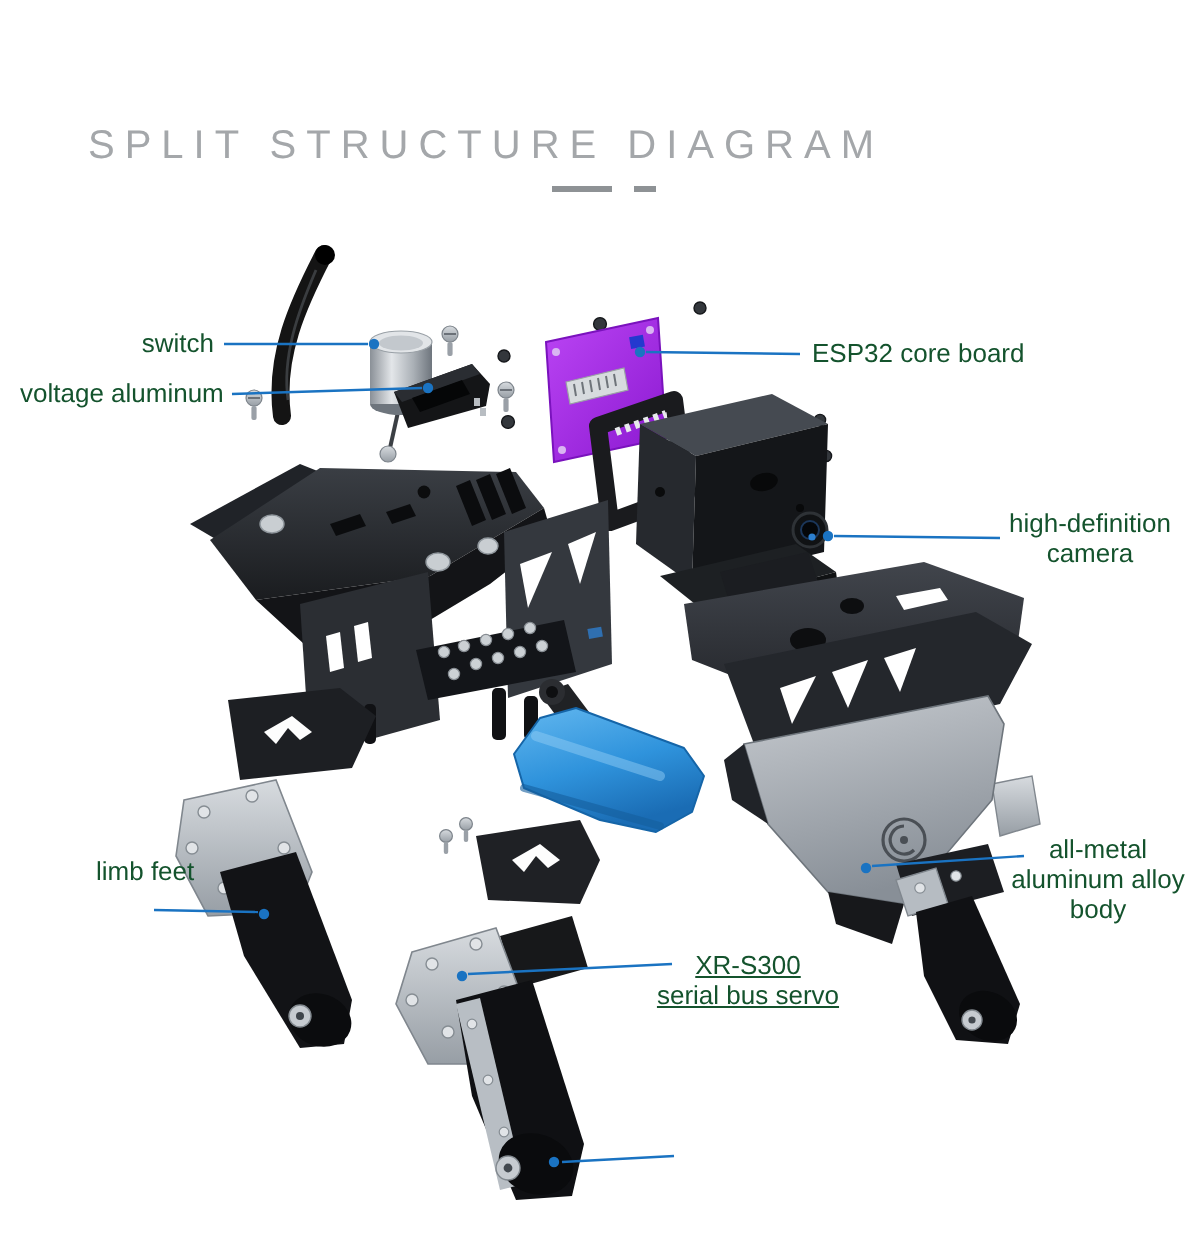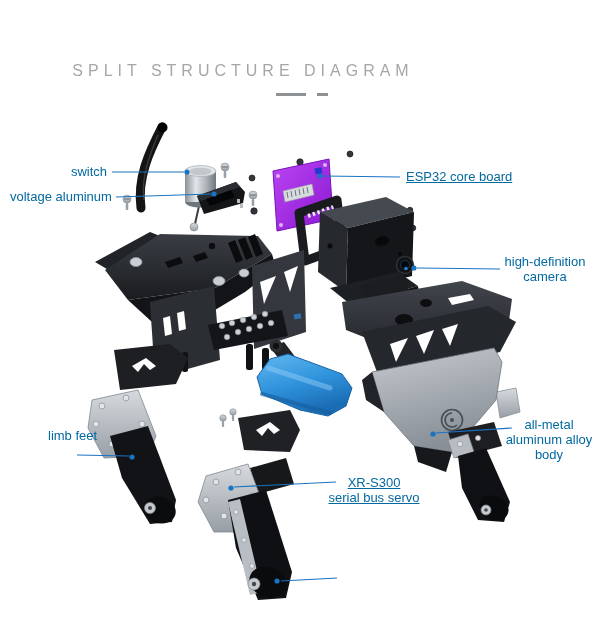--- a/index.html
+++ b/index.html
@@ -1,28 +1,28 @@
 <!DOCTYPE html>
 <html><head>
 <meta charset="utf-8">
 <style>
   html,body{margin:0;padding:0;background:#ffffff;}
   body{width:600px;height:622px;overflow:hidden;font-family:"Liberation Sans",sans-serif;}
   .stage{position:relative;width:600px;height:622px;background:#ffffff;}
   .title{
     position:absolute;left:0;top:62px;width:486px;text-align:center;
-    font-size:16px;letter-spacing:5px;color:#a4a7aa;font-weight:400;
+    font-size:20px;letter-spacing:5px;color:#a4a7aa;font-weight:400;
     font-family:"Liberation Sans",sans-serif;white-space:nowrap;
   }
   .title-dashes{position:absolute;left:0;top:92px;width:600px;height:6px;}
   .dash-long{position:absolute;left:276px;top:1px;width:30px;height:3px;background:#8e9295;}
   .dash-short{position:absolute;left:317px;top:1px;width:11px;height:3px;background:#8e9295;}
   svg{position:absolute;left:0;top:0;}
   .label{
-    position:absolute;color:#0369a1;font-size:13px;line-height:15px;
+    position:absolute;color:#14532d;font-size:13px;line-height:15px;
     font-family:"Liberation Sans",sans-serif;white-space:nowrap;
   }
   .label .ln{white-space:nowrap;}
   .al-r{text-align:right;}
   .al-c{text-align:center;}
 </style>
 </head>
 <body>
 
 <div class="stage">
@@ -335,21 +335,21 @@
   </svg>
 
   <div class="label al-r" style="left:27px;top:164px;width:80px;">
     <div class="ln">switch</div>
   </div>
 
   <div class="label al-r" style="left:10px;top:189px;width:100px;">
     <div class="ln">voltage aluminum</div>
   </div>
 
-  <div class="label" style="left:406px;top:169px;text-decoration:underline;">
+  <div class="label" style="left:406px;top:169px;">
     <div class="ln">ESP32 core board</div>
   </div>
 
   <div class="label al-c" style="left:485px;top:254px;width:120px;">
     <div class="ln">high-definition</div>
     <div class="ln">camera</div>
   </div>
 
   <div class="label" style="left:16px;top:428px;margin-left:32px;">
     <div class="ln">limb feet</div>

